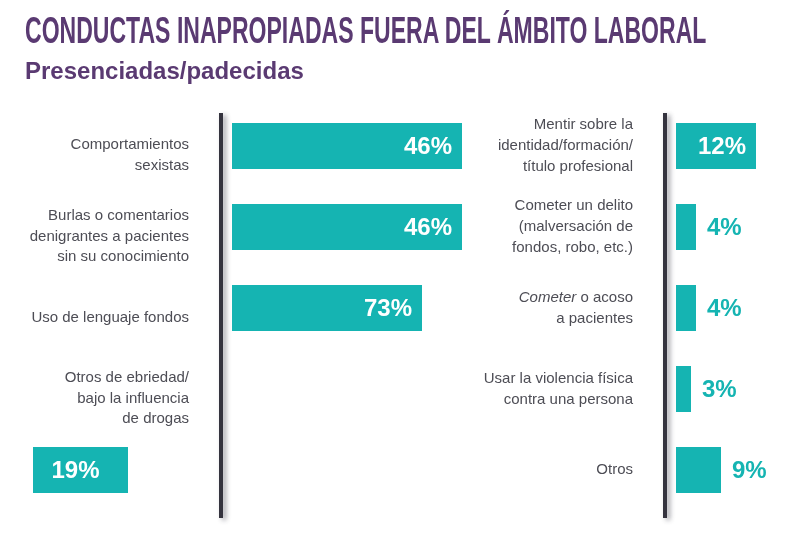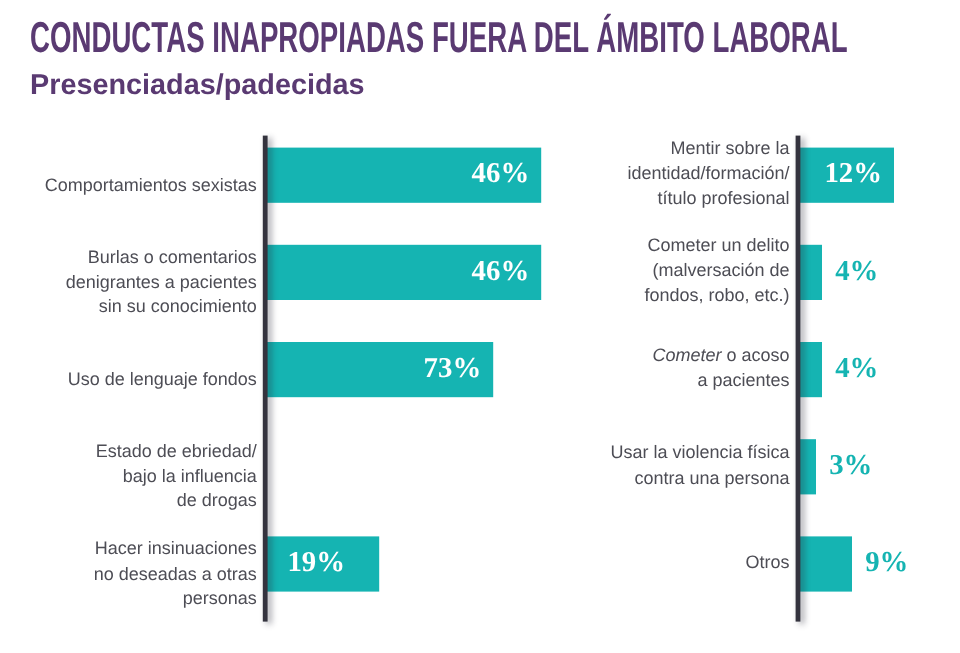--- a/index.html
+++ b/index.html
@@ -34,25 +34,25 @@
   .col { position: absolute; top: 0; }
   .col-left  { left: 20px;  width: 452px; }
   .col-right { left: 440px; width: 358px; }
   .rows { position: relative; display: flex; flex-direction: column; }
   .row { display: flex; align-items: center; height: 81px; }
   .label {
     color: var(--label_text);
     font-size: 15px; line-height: 1.38;
     text-align: right;
     white-space: pre-line;
-    padding-right: 5px;
+    padding-right: 30px;
   }
   .col-left  .label { flex: 0 0 199px; margin-top: 19px; }
   .col-right .label { flex: 0 0 223px; }
-  .barcell { flex: 1; padding-left: 2px; font-family: Liberation Serif, serif; }
+  .barcell { flex: 1; padding-left: 13px; }
   .bar {
     height: 46px;
     background: var(--bar);
     display: flex; align-items: center; justify-content: flex-end;
     position: relative;
   }
   .pct { font-weight: bold; font-size: 24px; white-space: nowrap; }
   .pct-in  { color: var(--value_inside); padding-right: 10px; }
   .pct-out { position: absolute; left: 100%; margin-left: 11px; color: var(--bar); }
   .axis {
@@ -95,28 +95,25 @@
       </div>
       <div class="row">
         <div class="label">Uso de lenguaje fondos</div>
         <div class="barcell">
           <div class="bar" style="width: 190px;">
             <span class="pct pct-in">73%</span>
           </div>
         </div>
       </div>
       <div class="row">
-        <div class="label">Estado de ebriedad/
+        <div class="label">Otros de ebriedad/
 bajo la influencia
 de drogas</div>
       </div>
       <div class="row">
-        <div class="label">Hacer insinuaciones
-no deseadas a otras
-personas</div>
         <div class="barcell">
           <div class="bar" style="width: 95px; justify-content: center;">
             <span class="pct pct-in">19%</span>
           </div>
         </div>
       </div>
       <div class="axis"></div>
     </div>
   </section>
 

